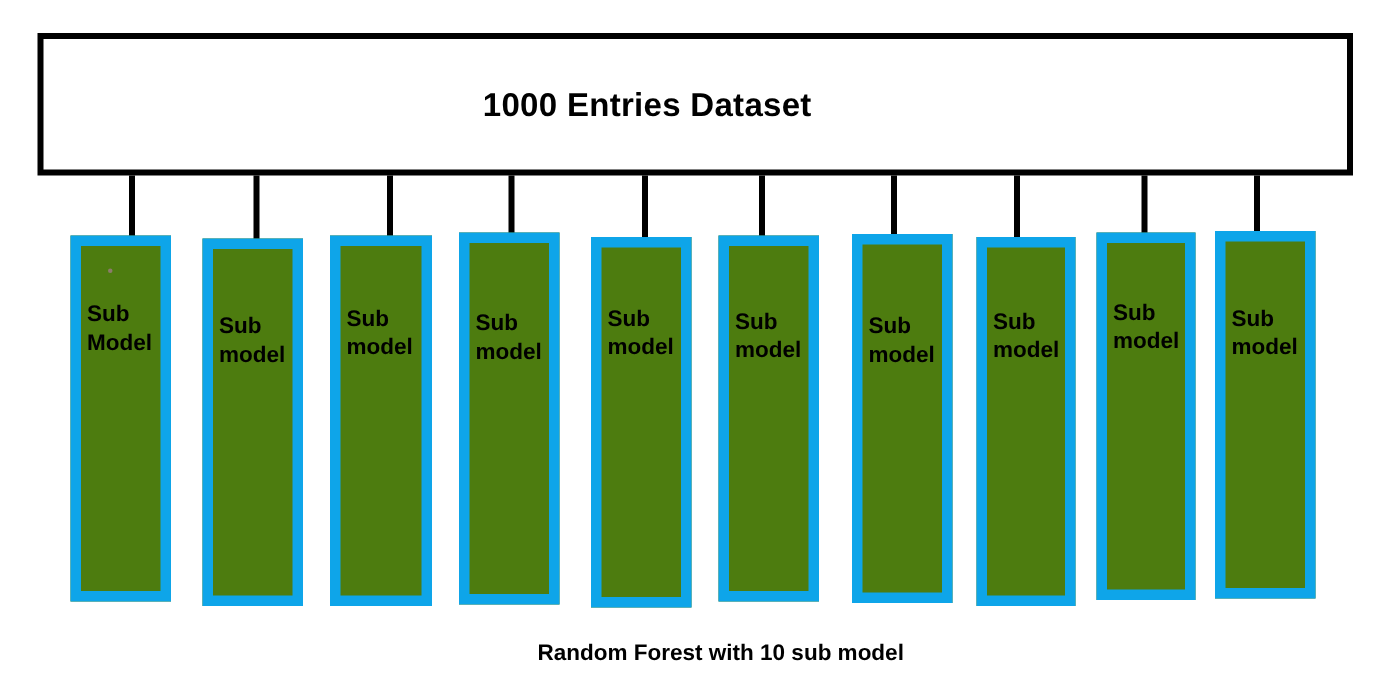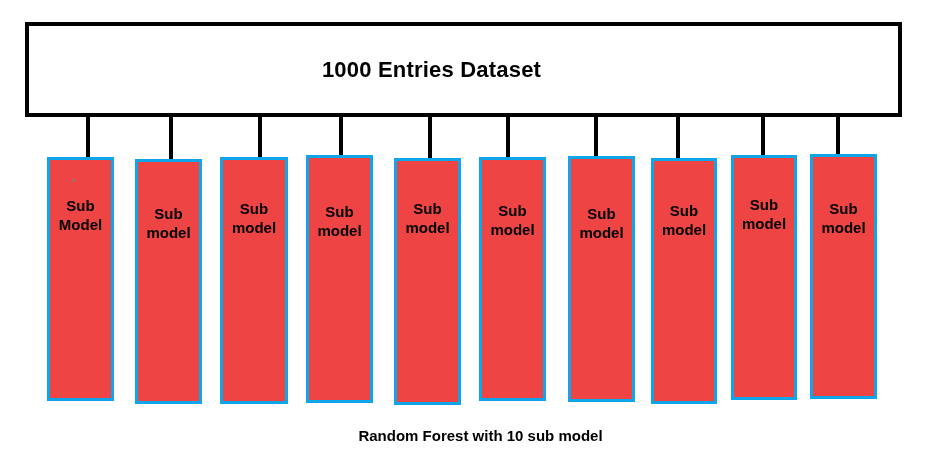--- a/index.html
+++ b/index.html
@@ -38,25 +38,24 @@
     white-space: nowrap;
   }
   .connector {
     position: absolute;
     width: 4px;
     background: #000000;
     z-index: 1;
   }
   .sub-box {
     position: absolute;
-    border: 3px solid #0ea5e9;
+    border: 7px solid #0ea5e9;
     box-sizing: border-box;
-    background: #ef4444;
+    background: #4d7c0f;
     z-index: 2;
-    text-align: center;
   }
   .sub-label {
     display: block;
     font-size: 15px;
     font-weight: bold;
     line-height: 19px;
     color: #000000;
     padding: 0 4px;
   }
   .caption {

